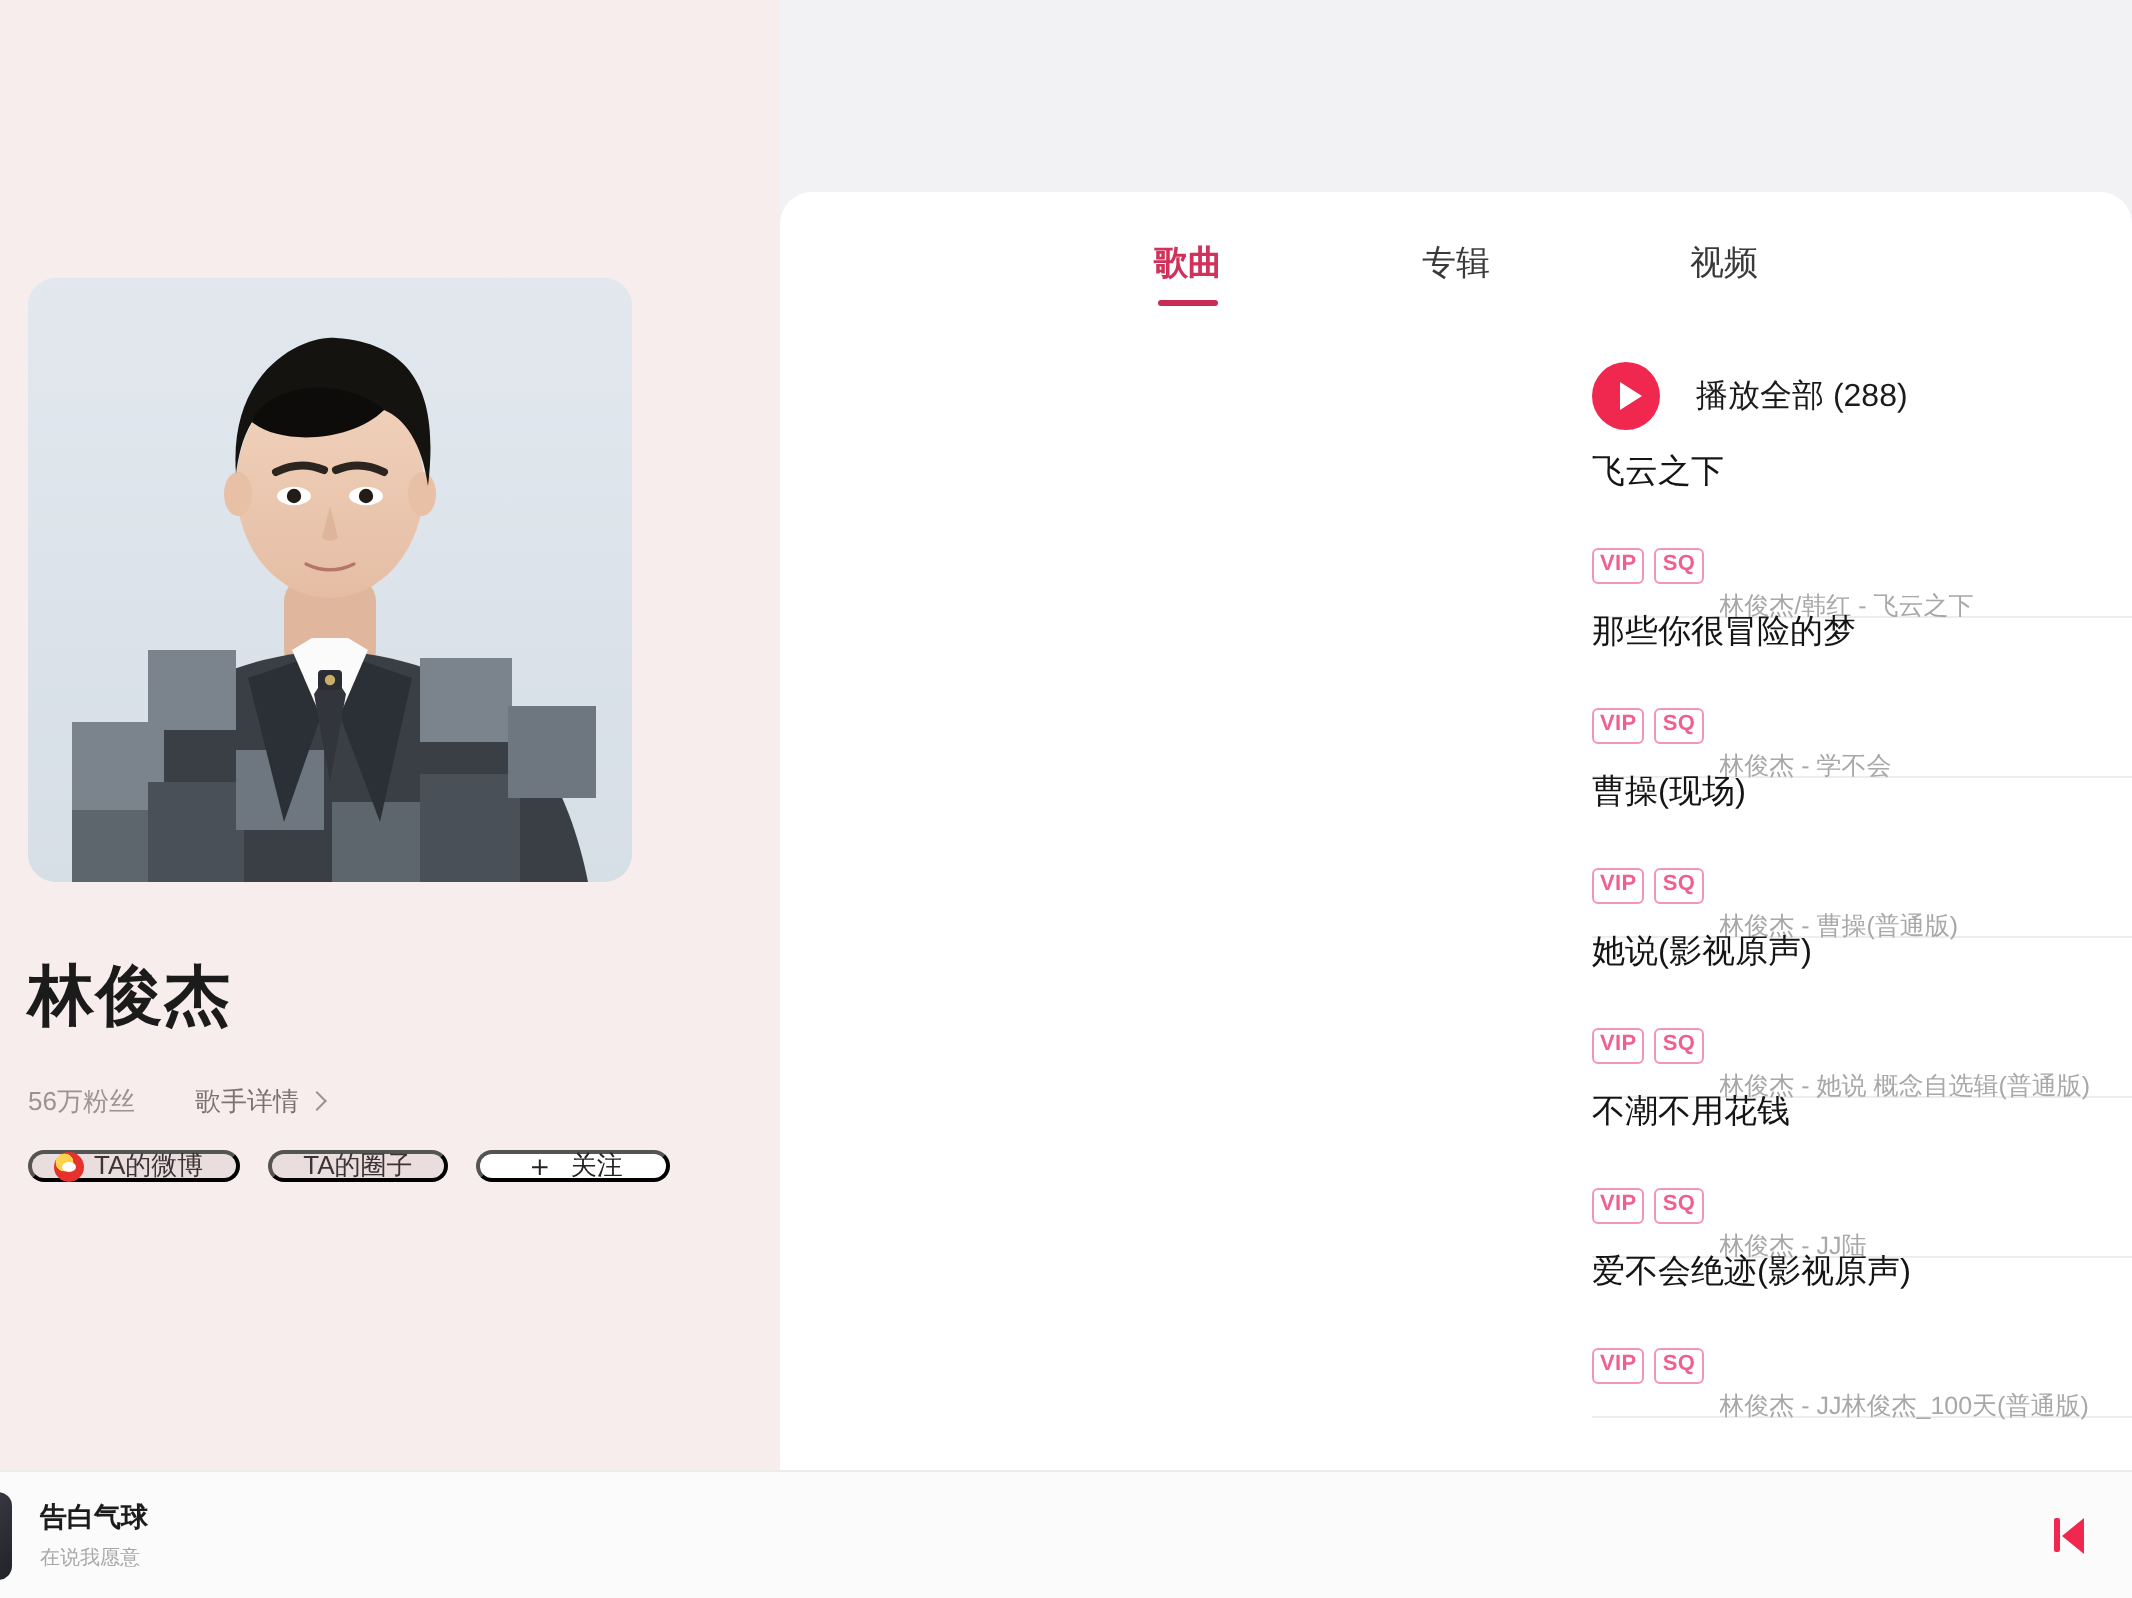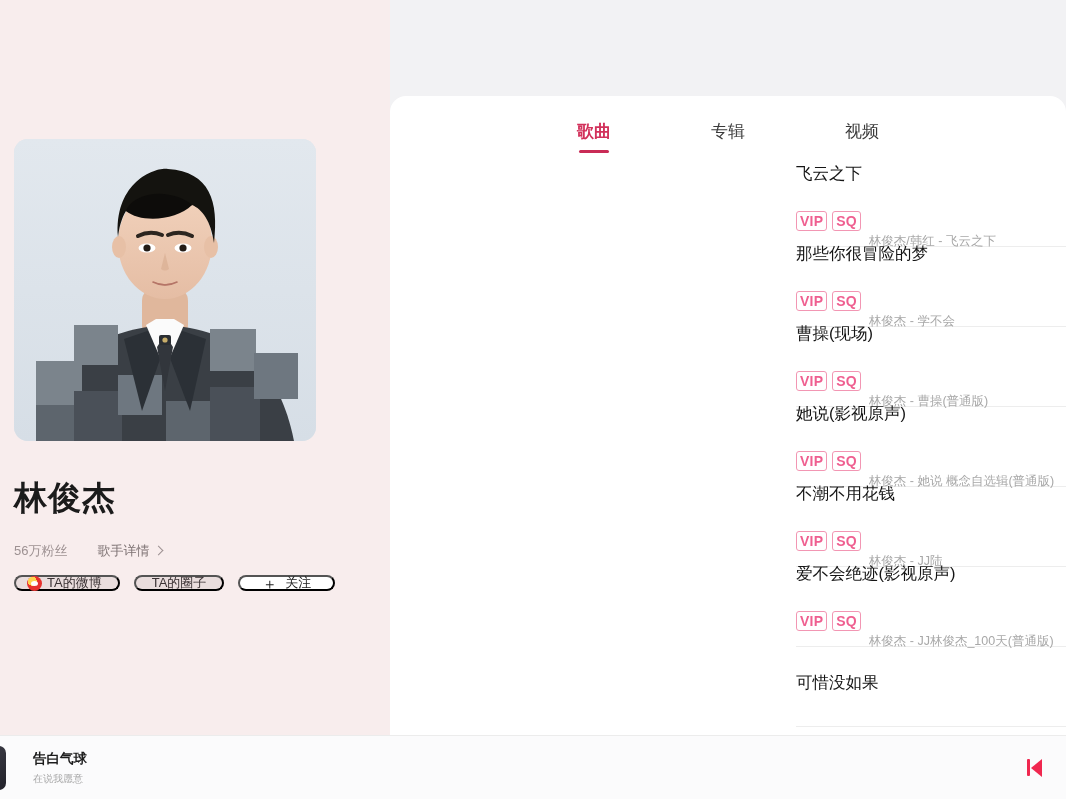--- a/index.html
+++ b/index.html
@@ -236,21 +236,21 @@
     white-space: nowrap;
     margin-bottom: 7px;
   }
   .song-sub {
     display: flex;
     align-items: center;
     gap: 5px;
     white-space: nowrap;
   }
   .badge {
-    font-size: 14px;
+    font-size: 11px;
     line-height: 1;
     padding: 2px 3px 2.5px 3px;
     border: 1px solid #f296b3;
     border-radius: 3px;
     color: #ef5f90;
     font-weight: bold;
     letter-spacing: 0.2px;
     flex: 0 0 auto;
   }
   .song-artist {
@@ -276,21 +276,21 @@
   }
   .player-thumb {
     width: 14px;
     height: 44px;
     margin-left: -8px;
     border-radius: 8px;
     background: linear-gradient(135deg, #3a3a44, #22222a);
     flex: 0 0 14px;
   }
   .player-meta {
-    margin-left: 27px;
+    margin-left: 14px;
     display: flex;
     flex-direction: column;
     gap: 4px;
   }
   .player-title {
     font-size: 13.5px;
     color: #1c1c1c;
     font-weight: bold;
   }
   .player-sub {
@@ -420,20 +420,26 @@
 
   <section class="content-panel">
     <div class="content-card">
 
       <nav class="tabs">
         <div class="tab active">歌曲</div>
         <div class="tab">专辑</div>
         <div class="tab">视频</div>
       </nav>
 
+      <div class="play-all">
+        <div class="play-all-btn">
+            <i class="tri"></i>
+          </div>
+        <span class="play-all-label">播放全部 (288)</span>
+      </div>
 
       <div class="song-columns">
         <div class="song-col left">
             <div class="song-row">
               <div class="song-info">
                 <div class="song-title">飞云之下</div>
                 <div class="song-sub">
                   <span class="badge">VIP</span>
                   <span class="badge">SQ</span>
                   <span class="song-artist">林俊杰/韩红 - 飞云之下</span>

